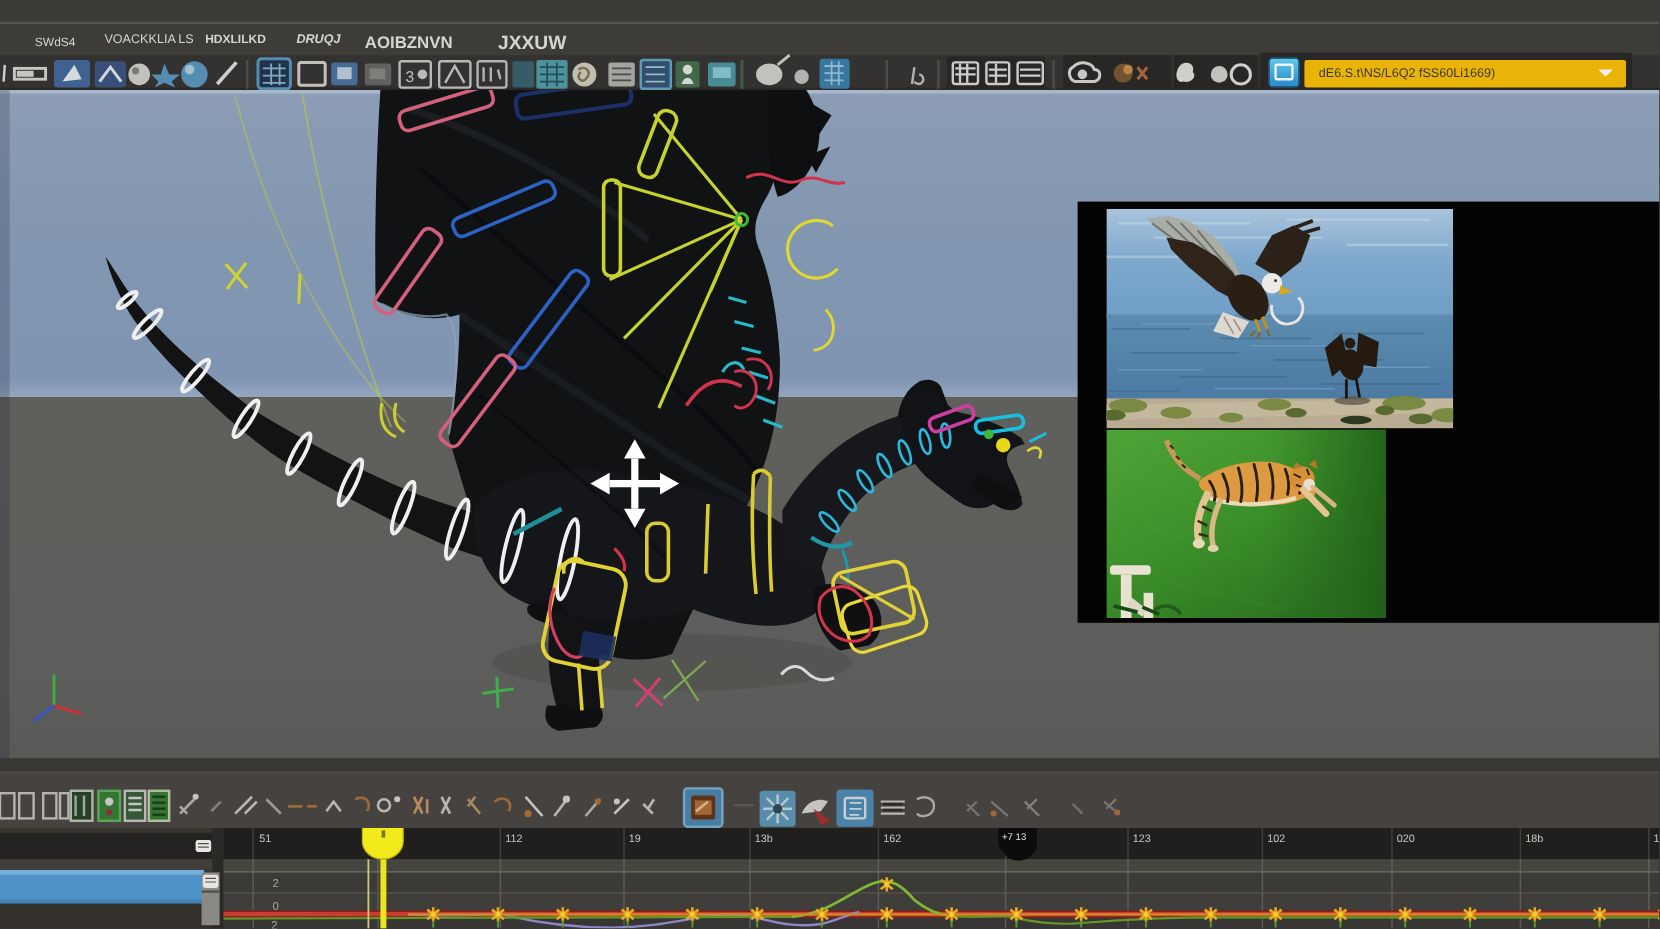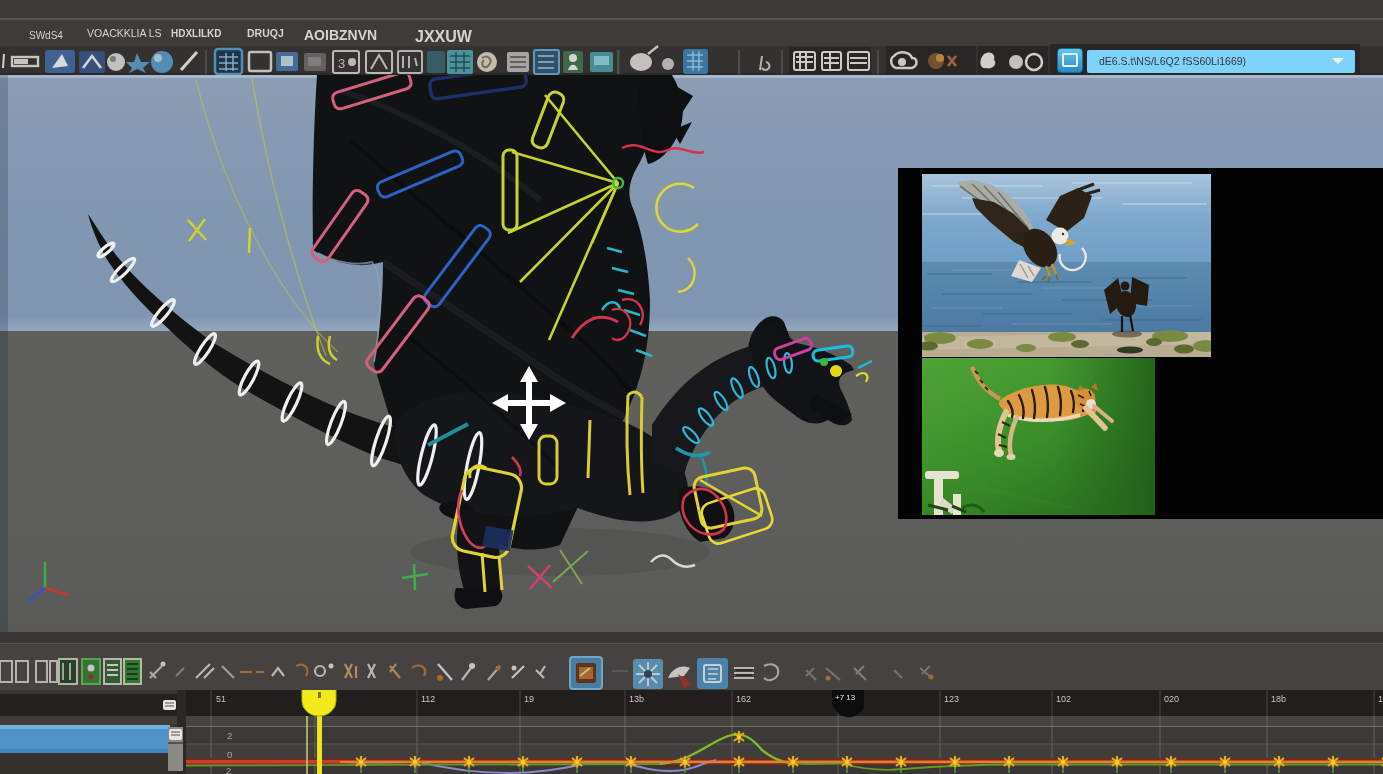--- a/index.html
+++ b/index.html
@@ -315,21 +315,21 @@
 
   <div class="abs" style="left:0;top:0;width:1383px;height:75px;background:#3b3a37;z-index:7;"></div>
   <div class="abs" style="left:0;top:18px;width:1383px;height:2px;background:#575450;z-index:8;"></div>
   <div class="abs" style="left:0;top:20px;width:1383px;height:26px;background:#3e3c38;z-index:8;"></div>
   <div class="abs" style="left:0;top:46px;width:1383px;height:29px;background:#343230;z-index:8;"></div>
   <div class="abs" style="left:0;top:73px;width:1383px;height:2px;background:#2b2927;z-index:8;"></div>
   <div id="menurow" class="abs" style="left:17px;top:29px;height:14px;z-index:9;color:#d6d4d0;font-size:10px;white-space:nowrap;width:1278px;">
     <span class="abs" style="left:12px;top:1px;">SWdS4</span>
     <span class="abs" style="left:70px;top:-2px;font-size:10.5px;font-weight:normal;">VOACKKLIA LS</span>
     <span class="abs" style="left:154px;top:-1px;font-weight:bold;font-size:10px;">HDXLILKD</span>
-    <span class="abs" style="left:230px;top:-2px;font-size:10.5px;font-weight:bold;">DRUQJ</span>
+    <span class="abs" style="left:230px;top:-2px;font-size:10.5px;font-weight:bold;font-style:italic;">DRUQJ</span>
     <span class="abs" style="left:287px;top:-2px;font-size:14px;font-weight:bold;">AOIBZNVN</span>
     <span class="abs" style="left:398px;top:-1px;font-weight:bold;font-size:16px;">JXXUW</span>
   </div>
   <svg class="abs" id="topicons" style="left:0;top:0;z-index:9;filter:saturate(.72) brightness(.9);" width="1383" height="75" viewBox="0 0 1383 75">
 
     <g fill="#2d2b29">
       <rect x="789" y="47" width="82" height="27" rx="2"></rect>
       <rect x="886" y="46" width="90" height="29" rx="2"></rect>
       <rect x="978" y="46" width="70" height="29" rx="2"></rect>
       <rect x="1050" y="44" width="310" height="32" rx="2"></rect>
@@ -404,21 +404,21 @@
       <path d="M948,56 L956,66 M956,56 L948,66" stroke="#d06a28" stroke-width="2.5"></path>
       <path d="M984,54 C990,50 996,54 994,60 C998,64 992,70 986,68 C980,70 978,60 984,54 Z" fill="#e8e6e2"></path>
       <circle cx="1016" cy="62" r="7" fill="#d8d6d2"></circle>
       <circle cx="1034" cy="62" r="8" fill="none" stroke="#e8e6e2" stroke-width="2.5"></circle>
     </g>
   </svg>
 
   <div class="abs" style="left:1057px;top:48px;width:26px;height:25px;border-radius:4px;z-index:9;
     background:linear-gradient(#62c8e8,#2a88c8);border:1px solid #1a6898;box-sizing:border-box;"></div>
   <div class="abs" style="left:1062px;top:53px;width:16px;height:14px;border:2px solid #e8f4fa;border-radius:2px;box-sizing:border-box;z-index:10;"></div>
-  <div class="abs" style="left:1087px;top:50px;width:268px;height:23px;background:#7dd3fc;border-radius:2px;z-index:9;
+  <div class="abs" style="left:1087px;top:50px;width:268px;height:23px;background:#eab308;border-radius:2px;z-index:9;
     color:#3a3834;font-size:10.5px;line-height:23px;padding-left:12px;box-sizing:border-box;white-space:nowrap;overflow:hidden;">dE6.S.t\NS/L6Q2 fSS60Li1669)</div>
   <div class="abs" style="left:1332px;top:58px;width:0;height:0;border-left:6px solid transparent;border-right:6px solid transparent;border-top:6px solid #f0efec;z-index:10;"></div>
 
   <div class="abs" style="left:0;top:632px;width:1383px;height:11px;background:#393734;z-index:7;"></div>
   <div class="abs" style="left:0;top:643px;width:1383px;height:47px;background:#454240;border-top:1px solid #555250;box-sizing:border-box;z-index:7;"></div>
   <svg class="abs" id="boticons" style="left:0;top:643px;z-index:8;filter:saturate(.8) brightness(.85);" width="1383" height="47" viewBox="0 643 1383 47">
     <g fill="none" stroke="#d4d2ce" stroke-width="2">
       <rect x="0" y="661" width="12" height="21"></rect>
       <rect x="16" y="661" width="12" height="21"></rect>
       <rect x="36" y="661" width="11" height="21"></rect>

